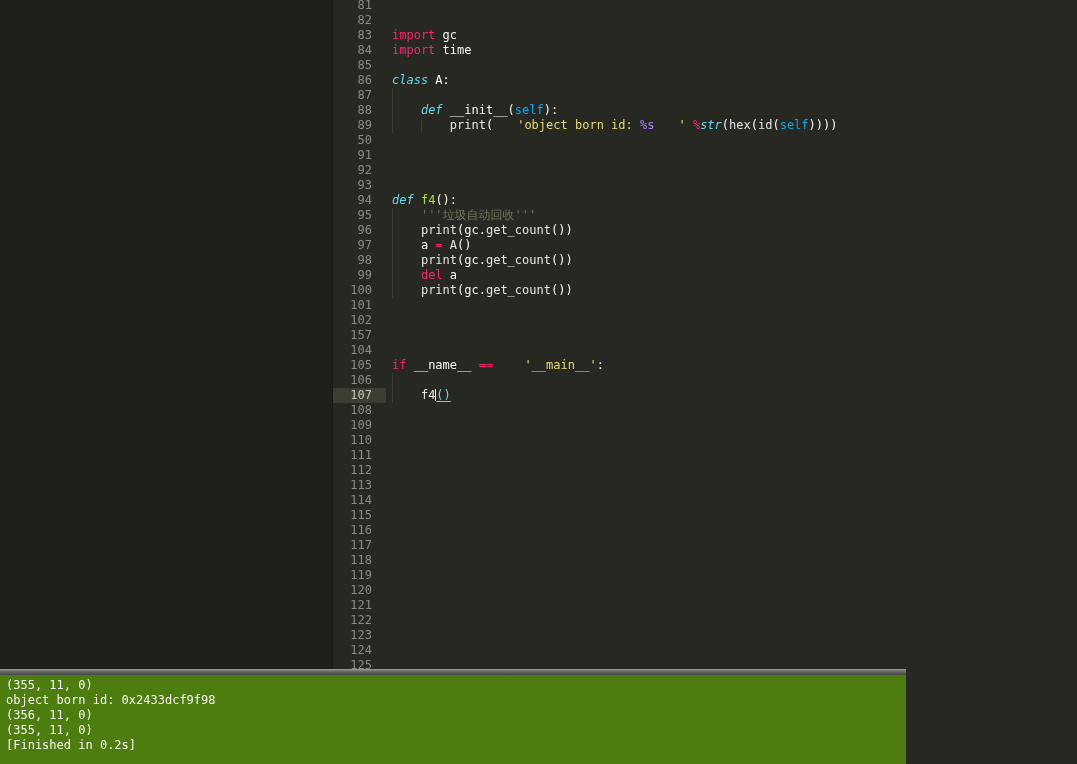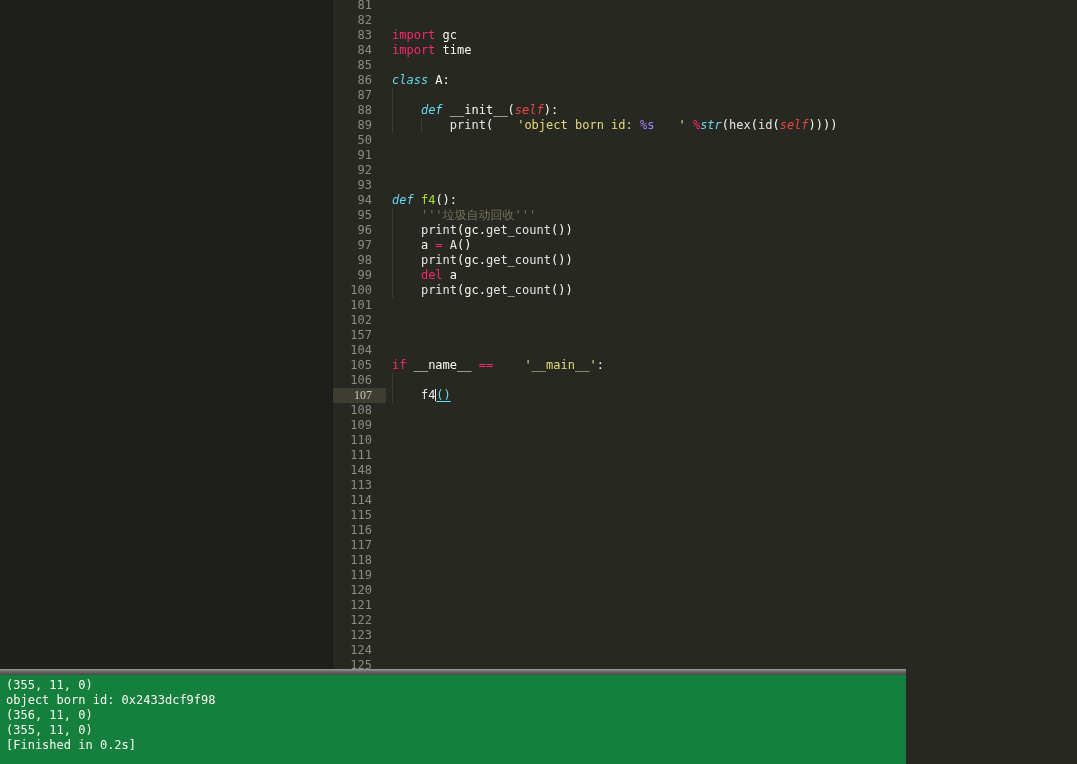--- a/index.html
+++ b/index.html
@@ -12,45 +12,45 @@
   .editor-area { position:relative; height:669px; display:flex; overflow:hidden; }
 
   .left-pane { width:333px; height:100%; background:#1f201c; border-right:1px solid #191a16; flex:none; }
 
   .code-pane { position:relative; flex:1; background:#272822; overflow:hidden; }
 
   #code-lines { position:relative; margin-top:-2px; z-index:2; }
 
   .line { display:flex; height:15px; line-height:15px; font-size:12px; white-space:pre; }
   .num  { flex:none; width:53px; padding-right:14px; text-align:right; color:#8b8c85; }
-  .num.active { background:#3e3d32; color:#c6c6bd;font-family:Liberation Serif, serif; }
+  .num.active { background:#3e3d32; color:#c6c6bd; }
   .codetext { flex:1; padding-left:6px; white-space:pre; color:#f8f8f2; }
 
   
   .kw    { color:#f92672;margin-top:46px; }
   .kwi   { color:#66d9ef; font-style:italic; }
   .fn    { color:#a6e22e; }
   .call  { color:#e5e5e5; }
   .callu { color:#66d9ef; text-decoration:underline; text-underline-offset:2px; }
   .str   { color:#e6db74;margin-left:24px; }
   .esc   { color:#ae81ff; }
-  .param { color:#ef4444; font-style:italic; }
+  .param { color:#0ea5e9; }
   .com   { color:#75715e; }
   .fg    { color:#f8f8f2; }
   .caret { display:inline-block; width:1px; height:12px; background:#f8f8f2; vertical-align:-2px; }
 
   
   .guides { position:absolute; top:0; left:0; right:0; bottom:0; z-index:1; }
   .guide  { position:absolute; width:1px; background:#3a3b33; }
 
   
   .panel-divider { height:6px; flex:none; background:linear-gradient(#9c9c9c,#6a6a6a 40%,#474747); cursor:row-resize; }
 
   
-  .console { flex:1; background:#15803d; padding:3px 0 0 6px; overflow:hidden; }
+  .console { flex:1; background:#4d7c0f; padding:3px 0 0 6px; overflow:hidden; }
   .console .cline { height:15px; line-height:15px; font-size:12px; color:#f8f8f2; white-space:pre; }
 </style>
 </head>
 <body>
 
 <div class="screen">
 
   <div class="editor-area">
     <div class="left-pane"></div>
 
@@ -86,21 +86,21 @@
           <div class="line"><span class="num">102</span><span class="codetext"></span></div>
           <div class="line"><span class="num">157</span><span class="codetext"></span></div>
           <div class="line"><span class="num">104</span><span class="codetext"></span></div>
           <div class="line"><span class="num">105</span><span class="codetext"><span class="kw">if</span><span class="fg"> __name__ </span><span class="kw">==</span><span class="fg"> </span><span class="str">'__main__'</span><span class="fg">:</span></span></div>
           <div class="line"><span class="num">106</span><span class="codetext"></span></div>
           <div class="line"><span class="num active">107</span><span class="codetext"><span class="fg">    </span><span class="call">f4</span><span class="caret"></span><span class="callu">()</span></span></div>
           <div class="line"><span class="num">108</span><span class="codetext"></span></div>
           <div class="line"><span class="num">109</span><span class="codetext"></span></div>
           <div class="line"><span class="num">110</span><span class="codetext"></span></div>
           <div class="line"><span class="num">111</span><span class="codetext"></span></div>
-          <div class="line"><span class="num">148</span><span class="codetext"></span></div>
+          <div class="line"><span class="num">112</span><span class="codetext"></span></div>
           <div class="line"><span class="num">113</span><span class="codetext"></span></div>
           <div class="line"><span class="num">114</span><span class="codetext"></span></div>
           <div class="line"><span class="num">115</span><span class="codetext"></span></div>
           <div class="line"><span class="num">116</span><span class="codetext"></span></div>
           <div class="line"><span class="num">117</span><span class="codetext"></span></div>
           <div class="line"><span class="num">118</span><span class="codetext"></span></div>
           <div class="line"><span class="num">119</span><span class="codetext"></span></div>
           <div class="line"><span class="num">120</span><span class="codetext"></span></div>
           <div class="line"><span class="num">121</span><span class="codetext"></span></div>
           <div class="line"><span class="num">122</span><span class="codetext"></span></div>

